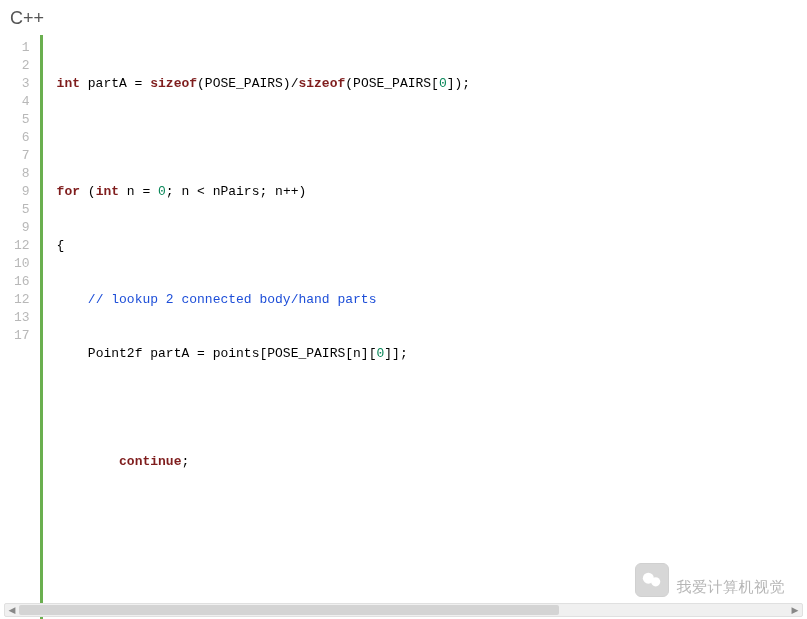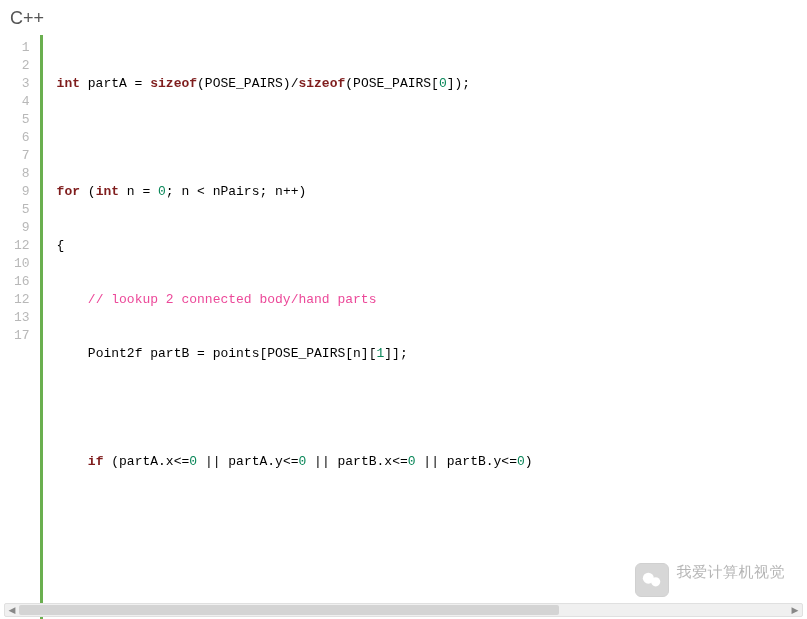--- a/index.html
+++ b/index.html
@@ -34,21 +34,21 @@
   .gutter div { height: 18px; }
   .code-body {
     border-left: 3px solid #6aaf4f;
     padding: 4px 0 4px 14px;
     white-space: pre;
     overflow: hidden;
   }
   .code-body .row { height: 18px; }
   .tok-kw   { color: #7f1d1d; font-weight: bold; }
   .tok-num  { color: #098658; }
-  .tok-cmt  { color: #ec4899; }
+  .tok-cmt  { color: #1d4ed8; }
   .scroll-track {
     position: absolute;
     left: 4px; right: 4px; bottom: 2px;
     height: 14px;
     background: #f0f0f0;
     border: 1px solid #e0e0e0;
     border-radius: 2px;
     display: flex;
     align-items: center;
   }
@@ -64,21 +64,21 @@
     height: 10px;
     top: 1px;
     background: #d4d4d4;
     border-radius: 2px;
   }
   .watermark {
     position: absolute;
     right: 22px;
     bottom: 22px;
     display: flex;
-    align-items: flex-start;
+    align-items: flex-end;
     gap: 8px;
     opacity: 0.55;
     color: #7a7a7a;
   }
   .wm-icon {
     width: 34px; height: 34px;
     border-radius: 6px;
     background: #b8b8b8;
     border: 1px solid #aaa;
     display: flex; align-items:center; justify-content:center;
@@ -109,23 +109,23 @@
     <div>12</div>
     <div>13</div>
     <div>17</div>
   </div>
   <div class="code-body">
     <div class="row"><span class="tok-kw">int</span><span> partA = </span><span class="tok-kw">sizeof</span><span>(POSE_PAIRS)/</span><span class="tok-kw">sizeof</span><span>(POSE_PAIRS[</span><span class="tok-num">0</span><span>]);</span></div>
     <div class="row"></div>
     <div class="row"><span class="tok-kw">for</span><span> (</span><span class="tok-kw">int</span><span> n = </span><span class="tok-num">0</span><span>; n &lt; nPairs; n++)</span></div>
     <div class="row"><span>{</span></div>
     <div class="row">    <span class="tok-cmt">// lookup 2 connected body/hand parts</span></div>
-    <div class="row">    <span>Point2f partB = points[POSE_PAIRS[n][</span><span class="tok-num">1</span><span>]];</span></div>
+    <div class="row">    <span>Point2f partA = points[POSE_PAIRS[n][</span><span class="tok-num">0</span><span>]];</span></div>
     <div class="row"></div>
-    <div class="row">    <span class="tok-kw">if</span><span> (partA.x&lt;=</span><span class="tok-num">0</span><span> || partA.y&lt;=</span><span class="tok-num">0</span><span> || partB.x&lt;=</span><span class="tok-num">0</span><span> || partB.y&lt;=</span><span class="tok-num">0</span><span>)</span></div>
+    <div class="row">        <span class="tok-kw">continue</span><span>;</span></div>
     <div class="row"></div>
     
     
     
     
     
     
   </div>
 </div>
 

